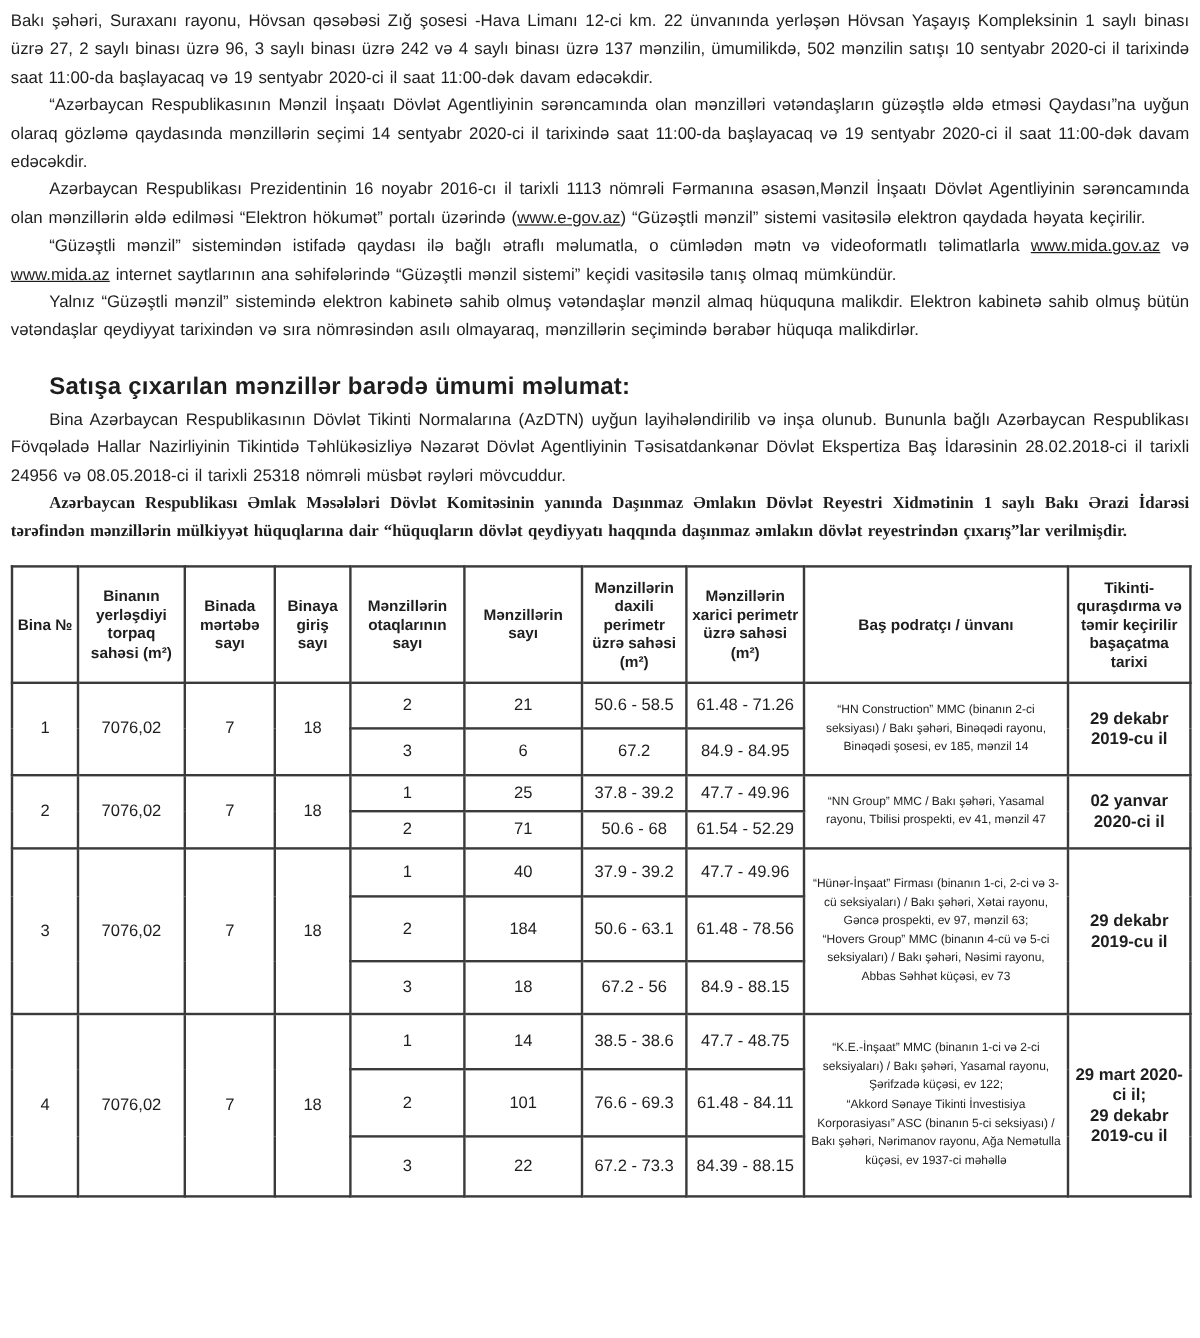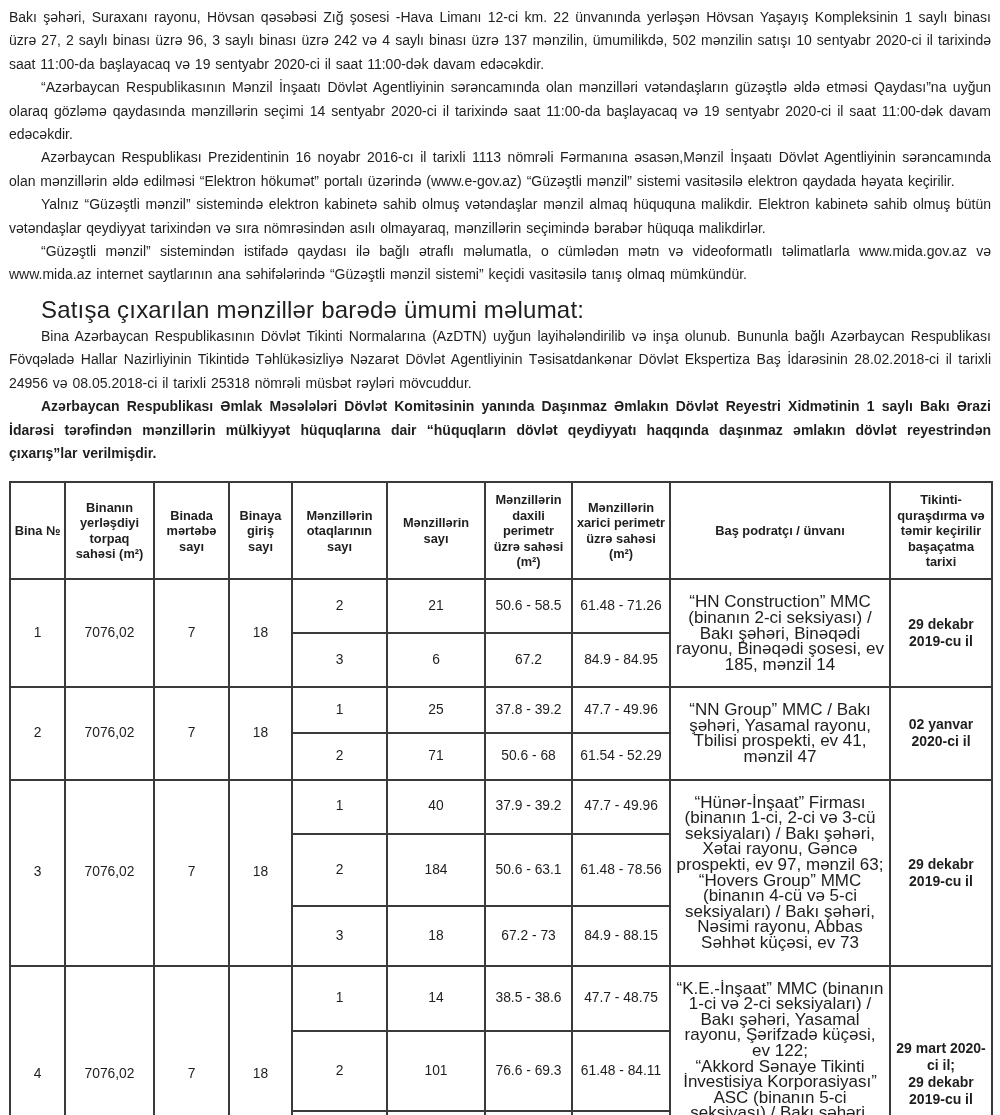--- a/index.html
+++ b/index.html
@@ -7,52 +7,52 @@
     width:1000px;min-height:1115px;background:#ffffff;color:#1e1e1e;
     font-family:"Liberation Sans","DejaVu Sans",sans-serif;
   }
   .doc{padding:6px 9px 0 9px;}
   .para{
     margin:0;text-align:justify;font-size:14px;line-height:23.4px;
     text-indent:32px;word-spacing:1px;
   }
   .para.first{text-indent:0;}
   .para b{font-weight:normal;}
-  .doc-link{color:inherit;cursor:pointer;}
+  .doc-link{color:inherit;text-decoration:underline;cursor:pointer;}
   .section-heading{
-    margin:10px 0 3px 0;padding-left:32px;font-size:24px;line-height:25px;
-    font-weight:normal;letter-spacing:.2px;
+    margin:23px 0 3px 0;padding-left:32px;font-size:20px;line-height:25px;
+    font-weight:bold;letter-spacing:.2px;
   }
-  .bold-para{font-weight:bold;}
+  .bold-para{font-weight:bold;font-family:Liberation Serif, serif;}
   table.apt{
     border-collapse:collapse;table-layout:fixed;width:983px;margin-top:16px;
   }
   .apt th,.apt td{
     border:2px solid #3a3a3a;text-align:center;vertical-align:middle;
     padding:1px 3px;overflow:hidden;
   }
   .apt thead th{font-size:12.8px;line-height:15.5px;font-weight:bold;height:93px;background:#fff;}
   .apt td{font-size:13.8px;line-height:16.5px;}
-  .apt td.contractor-cell{font-size:17px;line-height:15.6px;padding:14px 4px;}
+  .apt td.contractor-cell{font-size:10px;line-height:15.6px;padding:14px 4px;}
   .apt td.completion-date-cell{font-size:14px;line-height:17px;font-weight:bold;}
 </style>
 </head>
 <body>
 
 <div class="doc">
 
   <p class="para first">Bakı şəhəri, Suraxanı rayonu, Hövsan qəsəbəsi Zığ şosesi -Hava Limanı 12-ci km. 22 ünvanında yerləşən Hövsan Yaşayış Kompleksinin 1 saylı binası üzrə 27, 2 saylı binası üzrə 96, 3 saylı binası üzrə 242 və 4 saylı binası üzrə 137 mənzilin, ümumilikdə, 502 mənzilin satışı 10 sentyabr 2020-ci il tarixində saat 11:00-da başlayacaq və 19 sentyabr 2020-ci il saat 11:00-dək davam edəcəkdir.</p>
 
   <p class="para"><span>“Azərbaycan Respublikasının Mənzil İnşaatı Dövlət Agentliyinin sərəncamında olan mənzilləri vətəndaşların güzəştlə əldə etməsi Qaydası”na uyğun olaraq </span><b>gözləmə qaydasında mənzillərin seçimi</b><span> 14 sentyabr 2020-ci il tarixində saat 11:00-da başlayacaq və 19 sentyabr 2020-ci il saat 11:00-dək davam edəcəkdir.</span></p>
 
   <p class="para"><span>Azərbaycan Respublikası Prezidentinin 16 noyabr 2016-cı il tarixli 1113 nömrəli Fərmanına əsasən,Mənzil İnşaatı Dövlət Agentliyinin sərəncamında olan mənzillərin əldə edilməsi “Elektron hökumət” portalı üzərində (</span><a class="doc-link">www.e-gov.az</a><span>) “Güzəştli mənzil” sistemi vasitəsilə elektron qaydada həyata keçirilir.</span></p>
 
+  <p class="para"><span>“Güzəştli mənzil” sistemindən istifadə qaydası ilə bağlı ətraflı məlumatla, o cümlədən mətn və videoformatlı təlimatlarla </span><a class="doc-link">www.mida.gov.az</a><span> və </span><a class="doc-link">www.mida.az</a><span> internet saytlarının ana səhifələrində “Güzəştli mənzil sistemi” keçidi vasitəsilə tanış olmaq mümkündür.</span></p>
+
   <p class="para">Yalnız “Güzəştli mənzil” sistemində elektron kabinetə sahib olmuş vətəndaşlar mənzil almaq hüququna malikdir. Elektron kabinetə sahib olmuş bütün vətəndaşlar qeydiyyat tarixindən və sıra nömrəsindən asılı olmayaraq, mənzillərin seçimində bərabər hüquqa malikdirlər.</p>
-
-  <p class="para"><span>“Güzəştli mənzil” sistemindən istifadə qaydası ilə bağlı ətraflı məlumatla, o cümlədən mətn və videoformatlı təlimatlarla </span><a class="doc-link">www.mida.gov.az</a><span> və </span><a class="doc-link">www.mida.az</a><span> internet saytlarının ana səhifələrində “Güzəştli mənzil sistemi” keçidi vasitəsilə tanış olmaq mümkündür.</span></p>
 
   <h2 class="section-heading">Satışa çıxarılan mənzillər barədə ümumi məlumat:</h2>
 
 
   <p class="para">Bina Azərbaycan Respublikasının Dövlət Tikinti Normalarına (AzDTN) uyğun layihələndirilib və inşa olunub. Bununla bağlı Azərbaycan Respublikası Fövqəladə Hallar Nazirliyinin Tikintidə Təhlükəsizliyə Nəzarət Dövlət Agentliyinin Təsisatdankənar Dövlət Ekspertiza Baş İdarəsinin 28.02.2018-ci il tarixli 24956 və 08.05.2018-ci il tarixli 25318 nömrəli müsbət rəyləri mövcuddur.</p>
 
   <p class="para bold-para">Azərbaycan Respublikası Əmlak Məsələləri Dövlət Komitəsinin yanında Daşınmaz Əmlakın Dövlət Reyestri Xidmətinin 1 saylı Bakı Ərazi İdarəsi tərəfindən mənzillərin mülkiyyət hüquqlarına dair “hüquqların dövlət qeydiyyatı haqqında daşınmaz əmlakın dövlət reyestrindən çıxarış”lar verilmişdir.</p>
 
   <table class="apt">
     <colgroup>
@@ -148,21 +148,21 @@
       </tr>
       <tr style="height:54px">
         <td>2</td>
         <td>184</td>
         <td>50.6 - 63.1</td>
         <td>61.48 - 78.56</td>
       </tr>
       <tr style="height:44px">
         <td>3</td>
         <td>18</td>
-        <td>67.2 - 73</td>
+        <td>67.2 - 56</td>
         <td>84.9 - 88.15</td>
       </tr>
 
       <tr style="height:46px">
         <td rowspan="3" class="building-number-cell">4</td>
         <td rowspan="3">7076,02</td>
         <td rowspan="3">7</td>
         <td rowspan="3">18</td>
         <td>1</td>
         <td>14</td>

